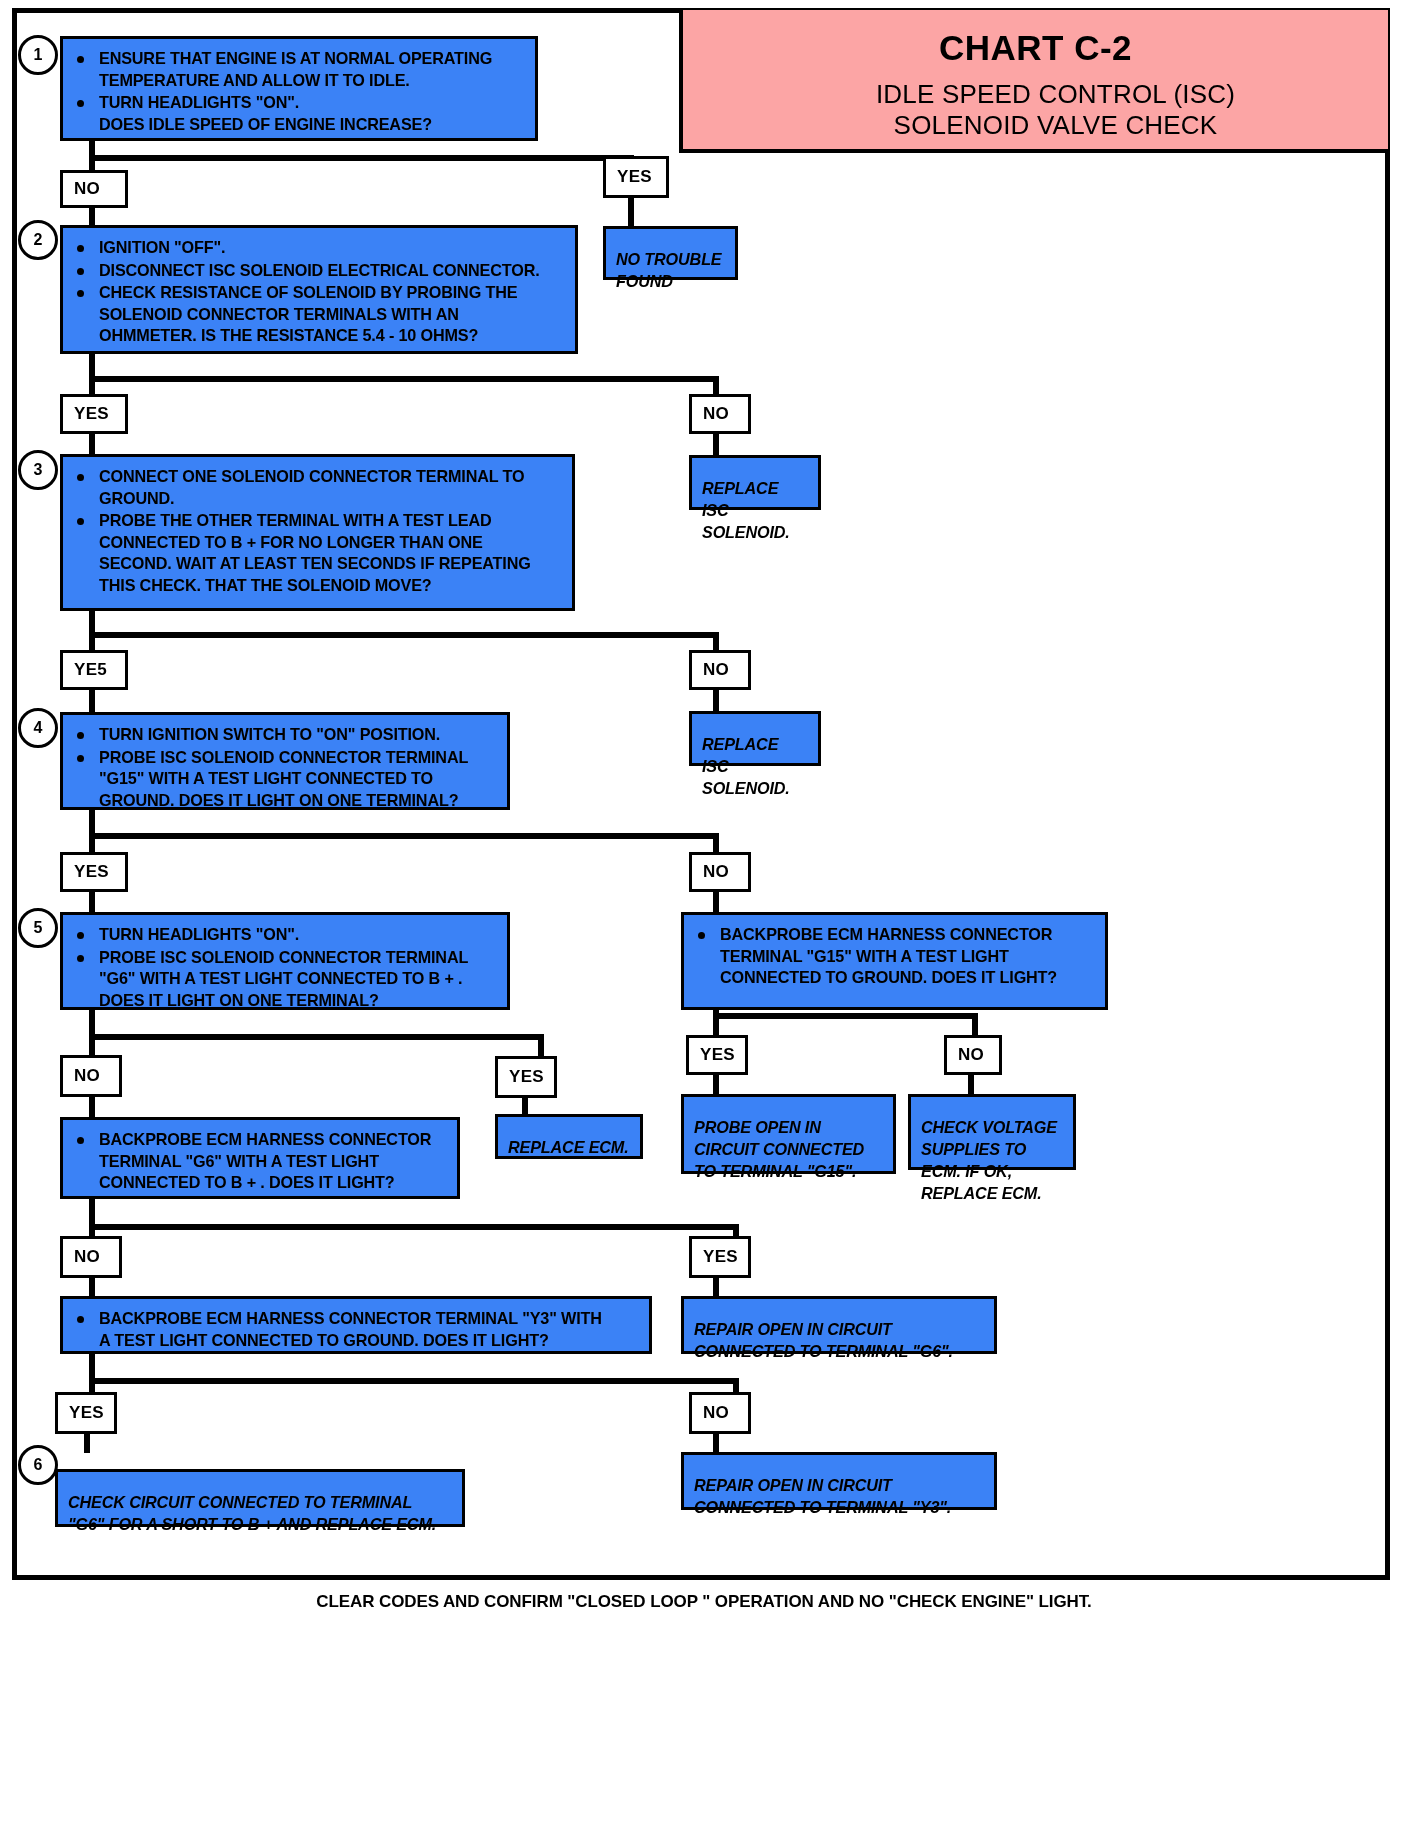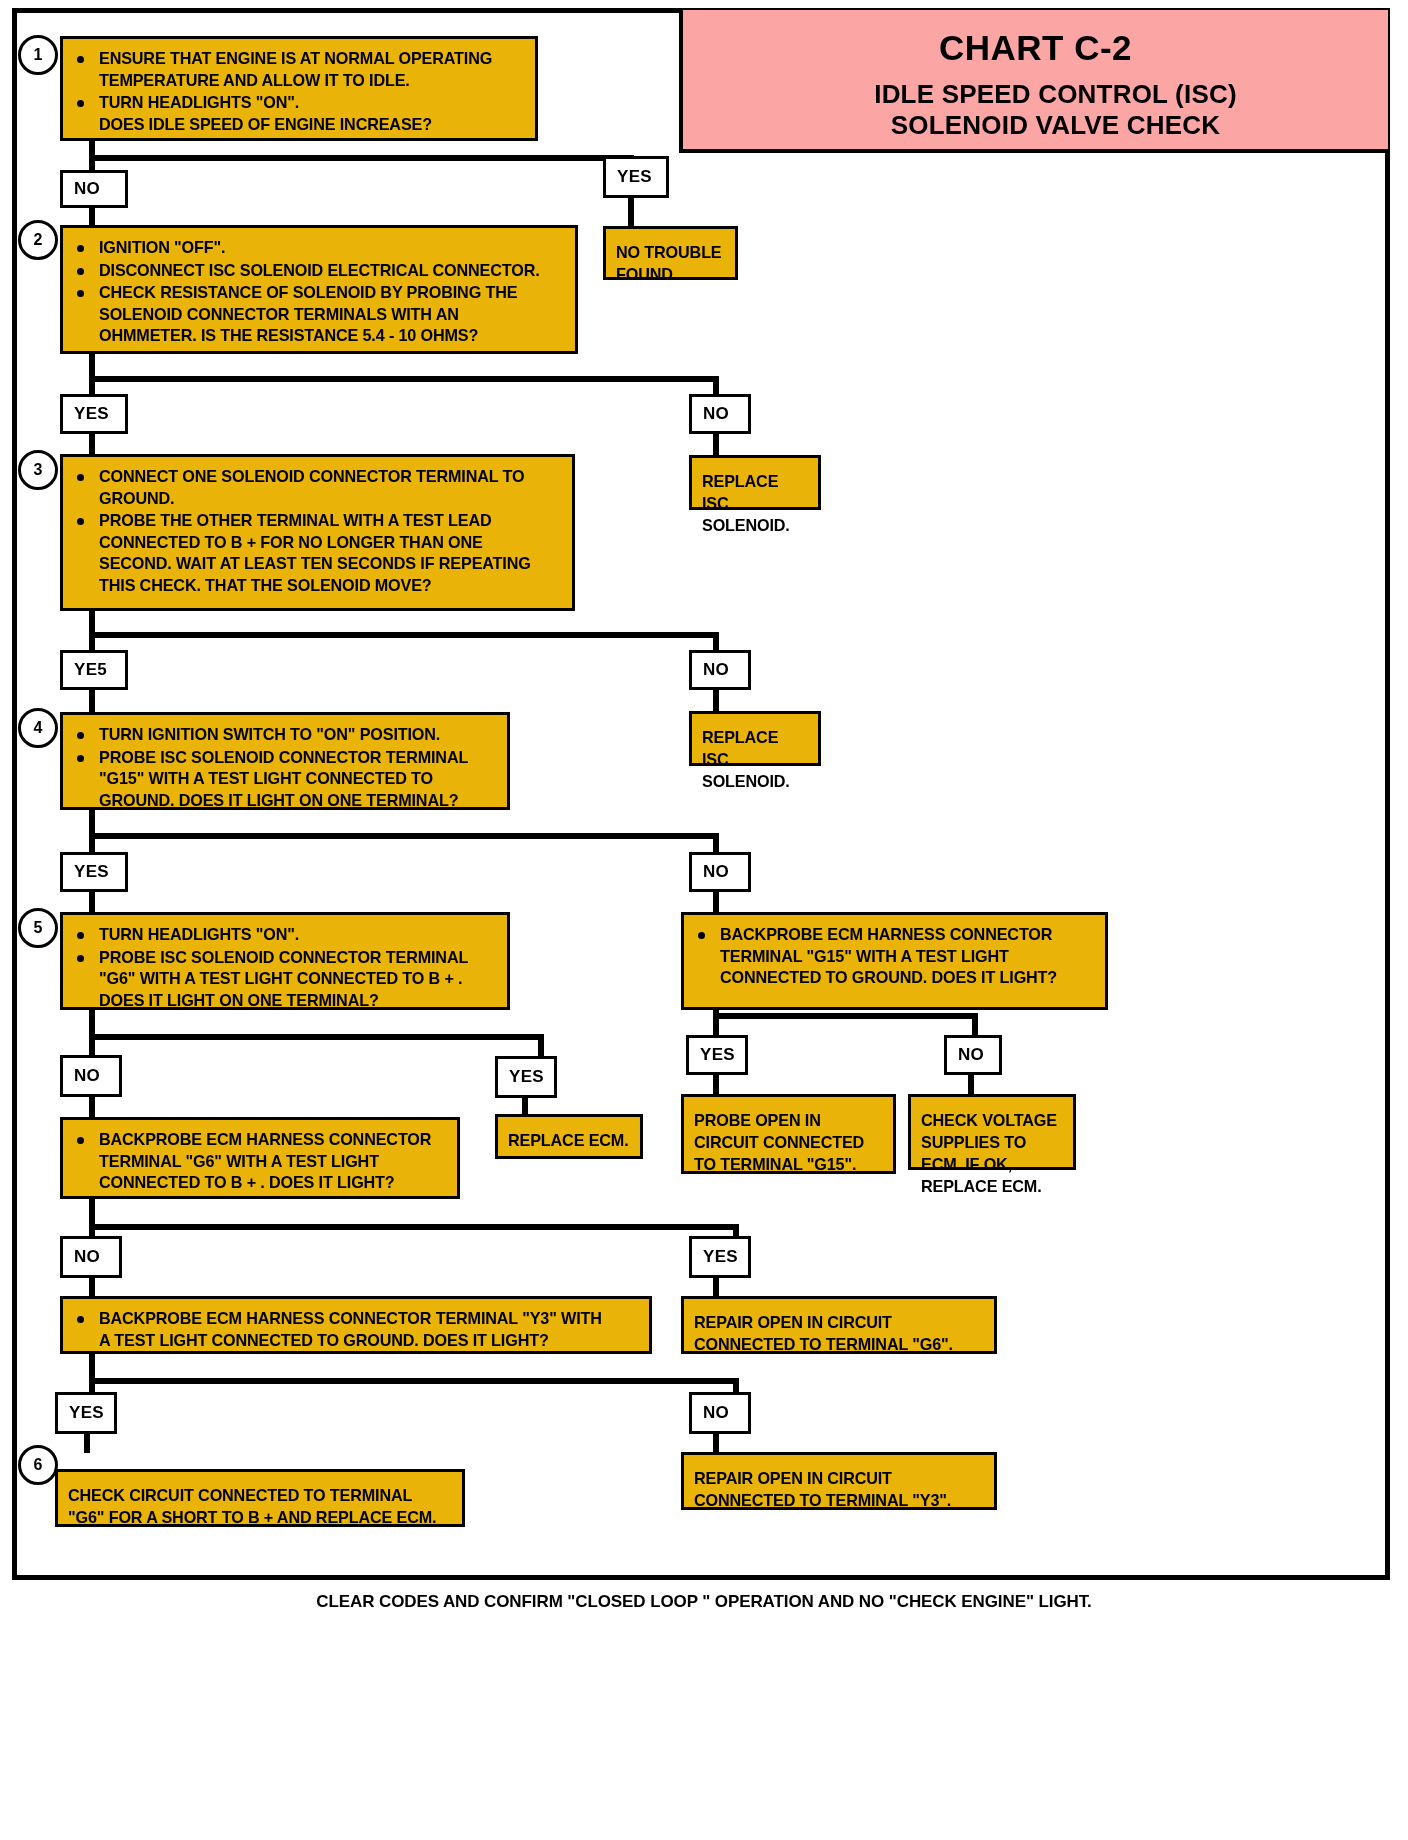--- a/index.html
+++ b/index.html
@@ -29,30 +29,31 @@
     height: 1572px;
     border: 5px solid #000;
     box-sizing: border-box;
   }
 
   
   .box {
     position: absolute;
     box-sizing: border-box;
     border: 3px solid #000;
-    background: #eab308;
+    background: #3b82f6;
     z-index: 5;
   }
 
   .step-box {
     padding: 9px 10px 9px 8px;
   }
 
   .term-box {
-    padding: 13px 10px 8px 10px;
+    padding: 20px 10px 8px 10px;
+    font-style: italic;
   }
 
   
   .tag {
     position: absolute;
     box-sizing: border-box;
     border: 3px solid #000;
     background: #fff;
     display: flex;
     align-items: center;
@@ -136,21 +137,21 @@
   }
   .hdr-title {
     font-size: 35px;
     font-weight: bold;
     letter-spacing: 0.5px;
     margin-top: 18px;
     color: #000;
   }
   .hdr-sub1, .hdr-sub2 {
     font-size: 26px;
-    font-weight: bold;
+    font-weight: normal;
     letter-spacing: 0.2px;
     color: #000;
     line-height: 1.18;
     padding-left: 40px;
   }
   .hdr-sub1 { margin-top: 11px; }
 
   
   .ln {
     position: absolute;

